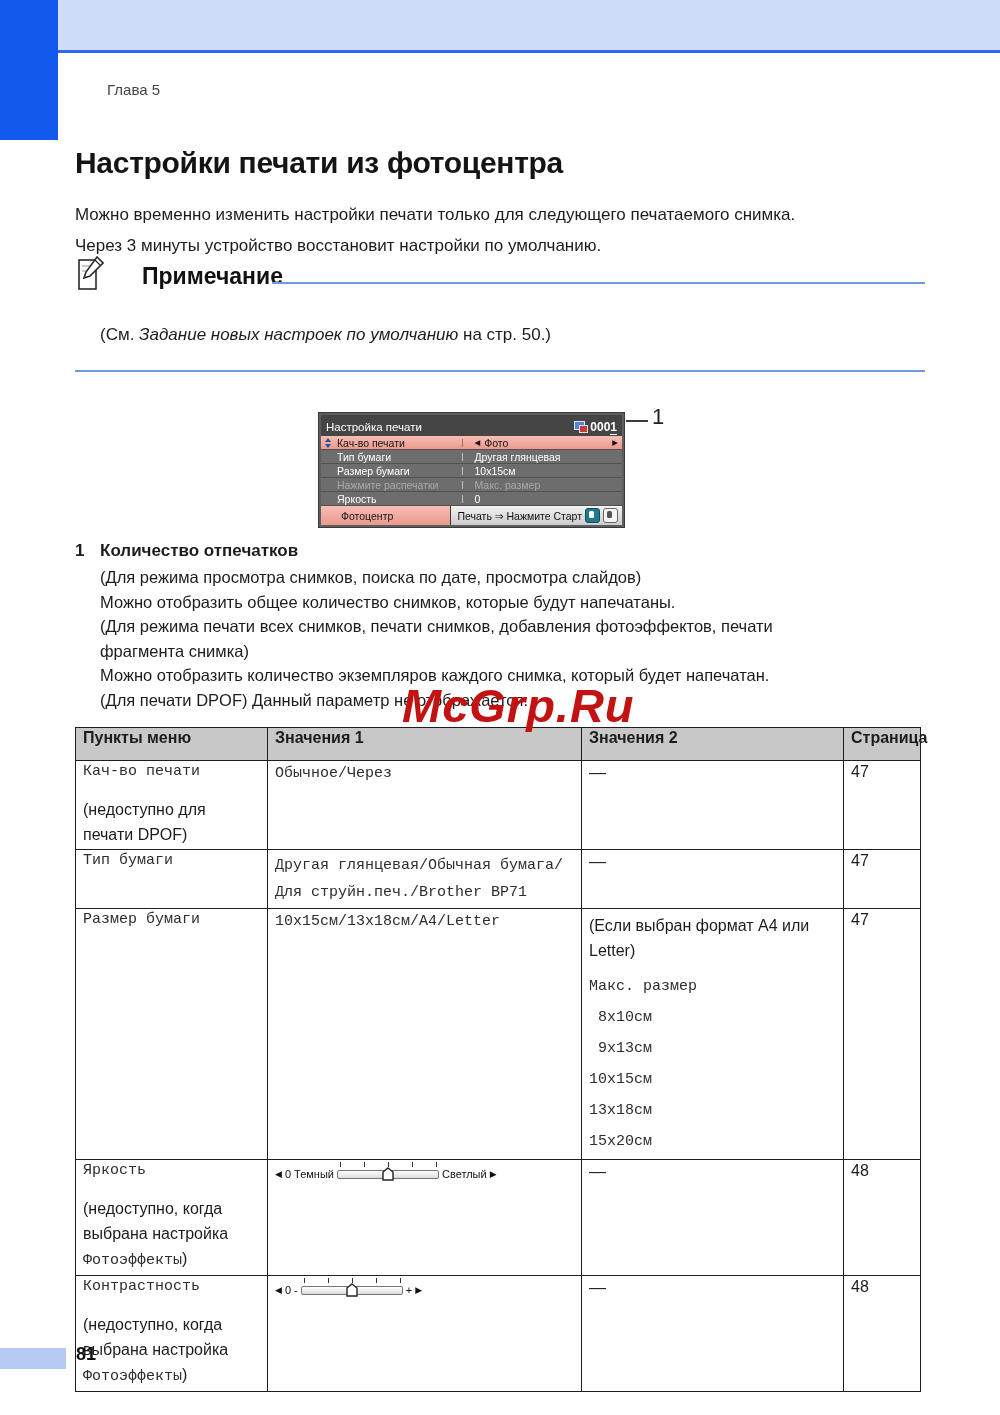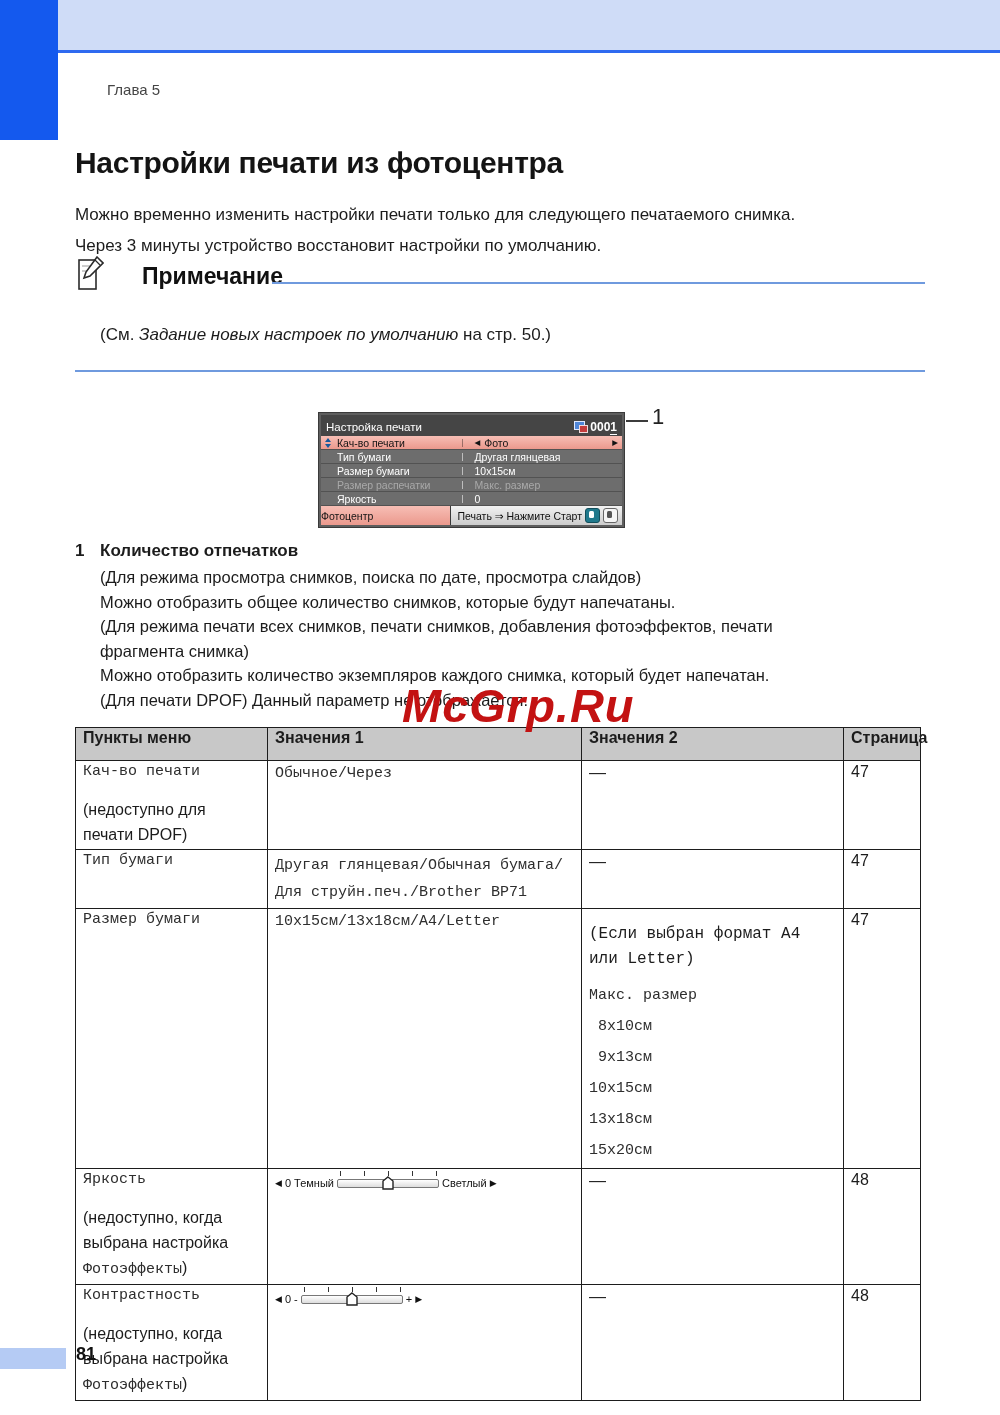--- a/index.html
+++ b/index.html
@@ -46,21 +46,21 @@
   .lcd-row.dis{color:#a9a9a9;}
   .updown{position:absolute;left:4px;top:2px;width:7px;}
   .updown i{display:block;width:0;height:0;border-left:3.5px solid transparent;border-right:3.5px solid transparent;}
   .updown .u{border-bottom:4px solid #155a9e;margin-bottom:1.5px;}
   .updown .d{border-top:4px solid #155a9e;}
   .arr{font-size:7.5px;line-height:1;}
   .sel .val .arr-l{margin-right:4px;}
   .sel .arr-r{position:absolute;right:4px;top:3px;}
   .lcd-footer{position:absolute;left:2px;bottom:2px;right:2px;height:19px;display:flex;}
   .lf-left{width:130px;background:linear-gradient(#f7beb5,#eb998d);color:#141414;font-size:10.5px;
-           display:flex;align-items:center;padding-left:0;box-sizing:border-box;border-right:1px solid #3a3a3a;}
+           display:flex;align-items:center;padding-left:20px;box-sizing:border-box;border-right:1px solid #3a3a3a;}
   .lf-right{flex:1;background:linear-gradient(#f2f2f2,#cccccc);color:#111;font-size:10.5px;
             display:flex;align-items:center;justify-content:flex-end;gap:3px;padding-right:4px;}
   .key{width:13px;height:13px;border-radius:3px;position:relative;display:inline-block;}
   .key-colour{background:#20798c;border:1px solid #124e5b;}
   .key-colour::after{content:'';position:absolute;left:3px;top:2px;width:5px;height:7px;border-radius:1.5px;background:#fff;}
   .key-mono{background:#f5f5f5;border:1px solid #666;}
   .key-mono::after{content:'';position:absolute;left:3px;top:2px;width:5px;height:7px;border-radius:1.5px;background:#555;}
   .callout-line{position:absolute;left:626px;top:420px;width:22px;height:2px;background:#3c3c3c;}
   .callout-num{position:absolute;left:652px;top:404px;font-size:22px;color:#222;}
 
@@ -77,21 +77,21 @@
   .tbl th,.tbl td{border:1px solid #1d1d1d;vertical-align:top;text-align:left;padding:2px 7px;box-sizing:border-box;}
   .tbl th{background:#c8c8c8;font-size:16px;height:33px;padding-top:1px;padding-bottom:1px;}
   .tbl td{font-size:16px;}
   .mono{font-family:"Liberation Mono","DejaVu Sans Mono",monospace;font-size:15px;color:#2e2e2e;}
   .cell-note{font-size:16px;margin-top:17px;line-height:25px;}
   .r1 td{height:76px;}
   .r2 td{height:45px;}
   .r3 td{height:228px;}
   .r4 td{height:99px;}
   .r5 td{height:99px;}
-  .v2note{font-size:16px;line-height:25px;margin-top:11px;font-family:Liberation Mono, monospace;}
+  .v2note{font-size:16px;line-height:25px;margin-top:2px;}
   .sizes{margin-top:8px;line-height:31px;}
   .dash{font-size:17px;}
   .pg{font-size:16px;}
 
   
   .slider{display:flex;align-items:center;gap:3px;margin-top:6px;font-size:11px;color:#111;}
   .sl-arrow{font-size:9px;line-height:1;}
   .sl-track{position:relative;width:100px;height:7px;background:linear-gradient(#ffffff,#dddddd);
             border:1px solid #777;border-radius:2px;}
   .sl-track .tick{position:absolute;top:-9px;width:1px;height:5px;background:#333;}
@@ -162,21 +162,21 @@
             <span>Другая глянцевая</span>
           </span>
       </div>
       <div class="lcd-row">
         <span class="lbl">Размер бумаги</span>
         <span class="val">
             <span>10x15см</span>
           </span>
       </div>
       <div class="lcd-row dis">
-        <span class="lbl">Размер распечатки</span>
+        <span class="lbl">Нажмите распечатки</span>
         <span class="val">
             <span>Макс. размер</span>
           </span>
       </div>
       <div class="lcd-row">
         <span class="lbl">Яркость</span>
         <span class="val">
             <span>0</span>
           </span>
       </div>

